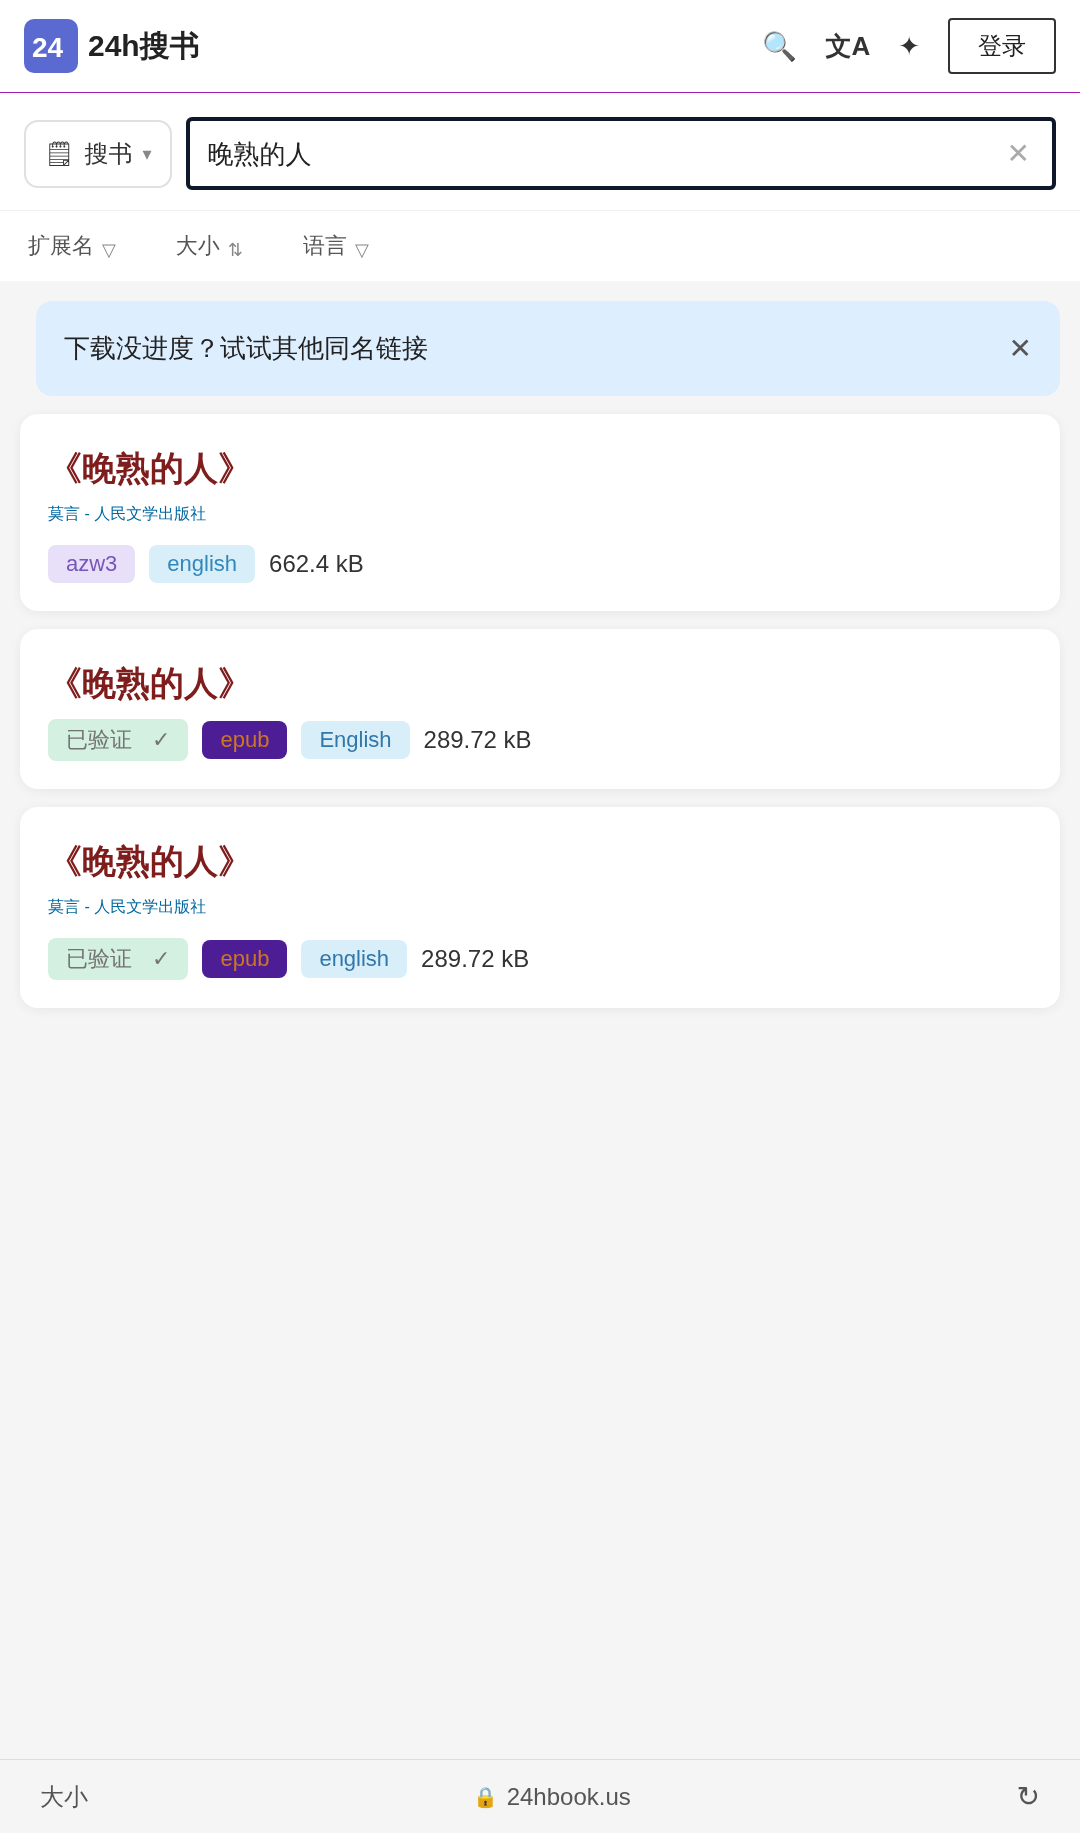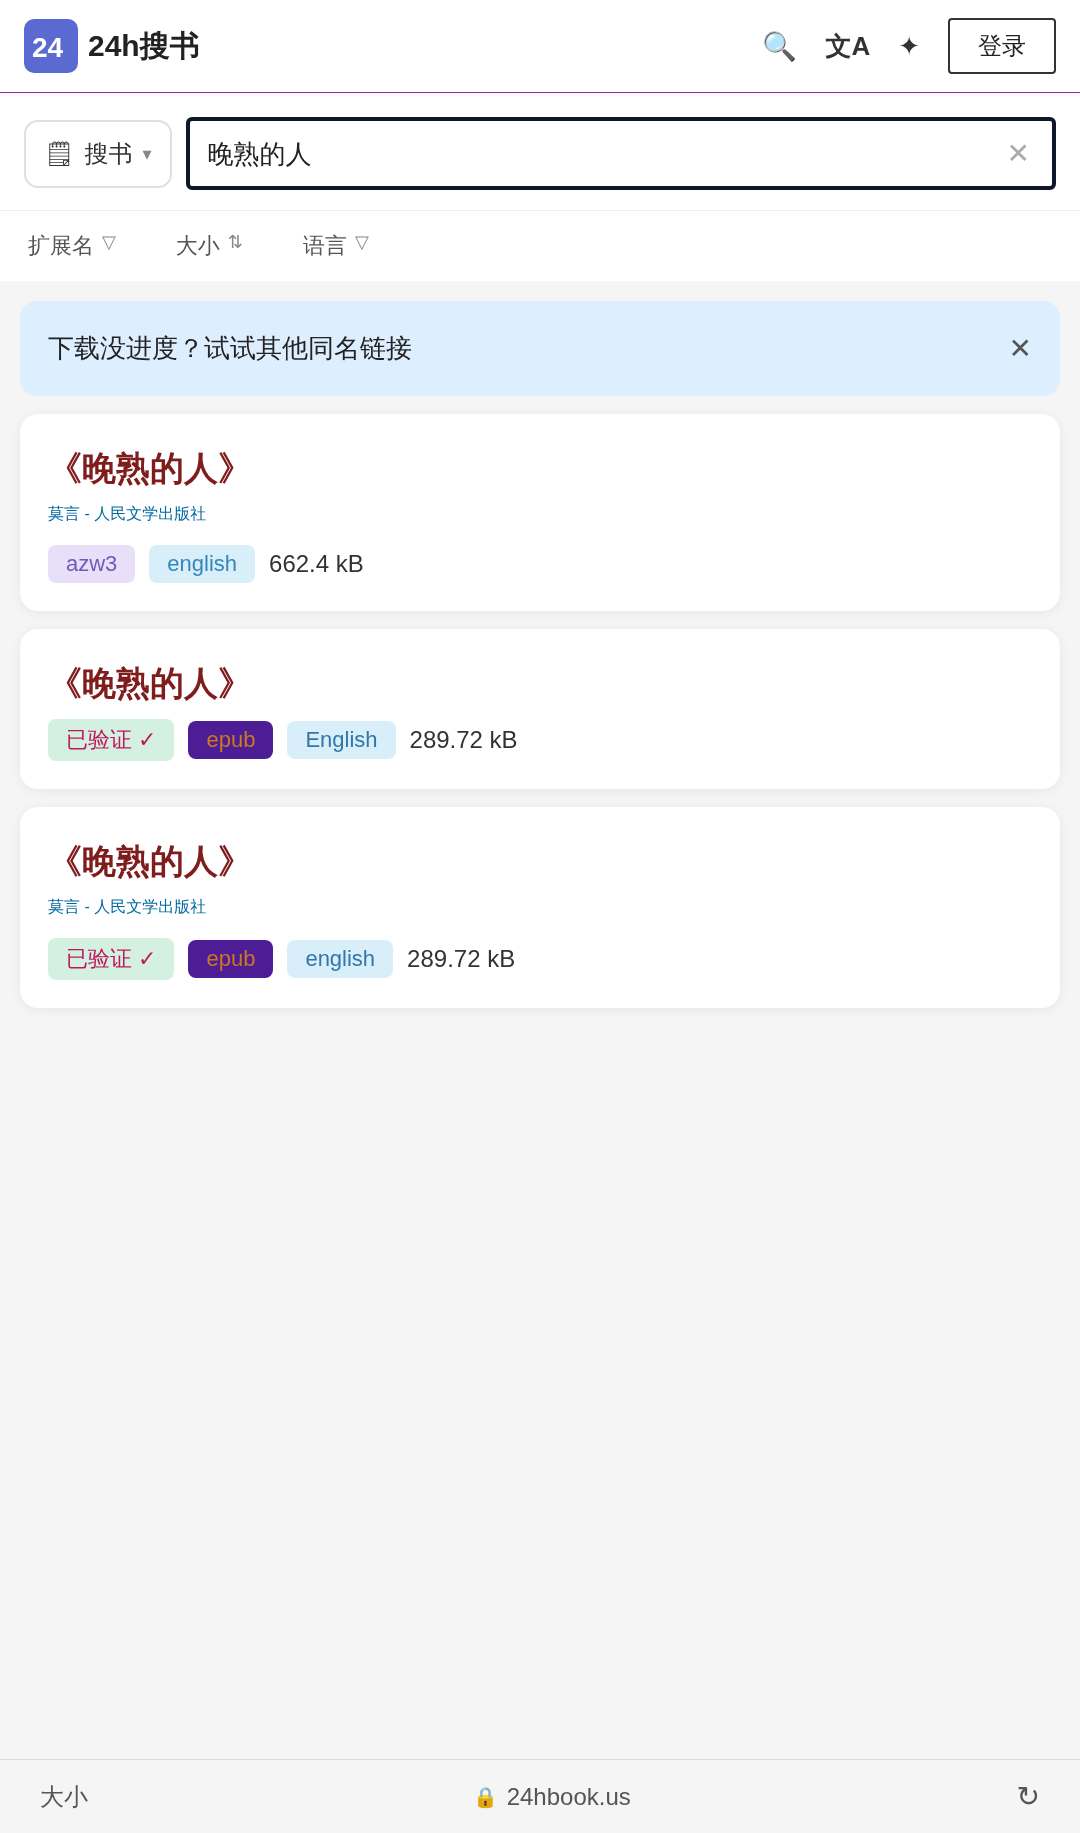--- a/index.html
+++ b/index.html
@@ -119,21 +119,21 @@
     .filter-row {
       background: #fff;
       display: flex;
       align-items: center;
       padding: 20px 28px;
       gap: 0;
       border-top: 1px solid #f0f0f0;
     }
     .filter-item {
       display: flex;
-      align-items: flex-start;
+      align-items: flex-end;
       gap: 8px;
       font-size: 22px;
       color: #555;
       cursor: pointer;
       margin-right: 60px;
     }
     .filter-icon {
       font-size: 18px;
       color: #888;
     }
@@ -147,20 +147,21 @@
     }
 
     
     .notice-banner {
       background: #ddeeff;
       border-radius: 16px;
       padding: 30px 28px;
       display: flex;
       align-items: center;
       justify-content: space-between;
+      margin-left: 16px;
     }
     .notice-text {
       font-size: 26px;
       color: #222;
       font-weight: 500;
     }
     .notice-close {
       background: none;
       border: none;
       font-size: 28px;
@@ -201,24 +202,24 @@
     .tag-purple {
       background: #e8e0f8;
       color: #7755bb;
     }
     .tag-blue {
       background: #d8eef8;
       color: #3388bb;
     }
     .tag-verified {
       background: #d4f0e0;
-      color: #be185d;
-      display: flex;
-      align-items: center;
-      gap: 6px;
+      color: #737373;
+      display: flex;
+      align-items: center;
+      gap: 20px;
     }
     .tag-orange {
       background: #4c1d95;
       color: #cc7722;
     }
     .tag-lightblue {
       background: #d8eef8;
       color: #3377aa;
     }
     .file-size {

